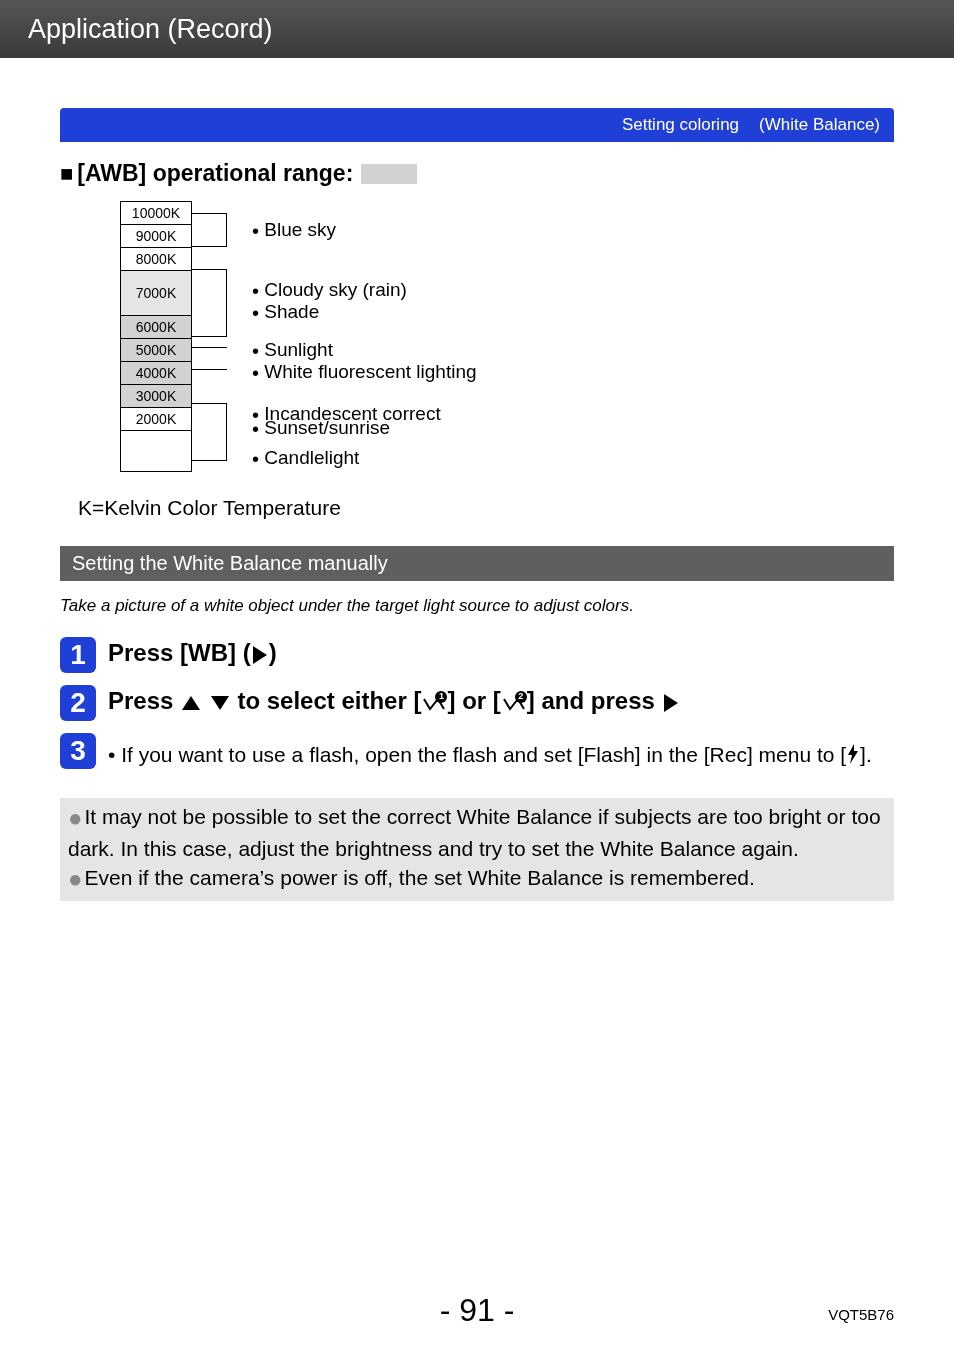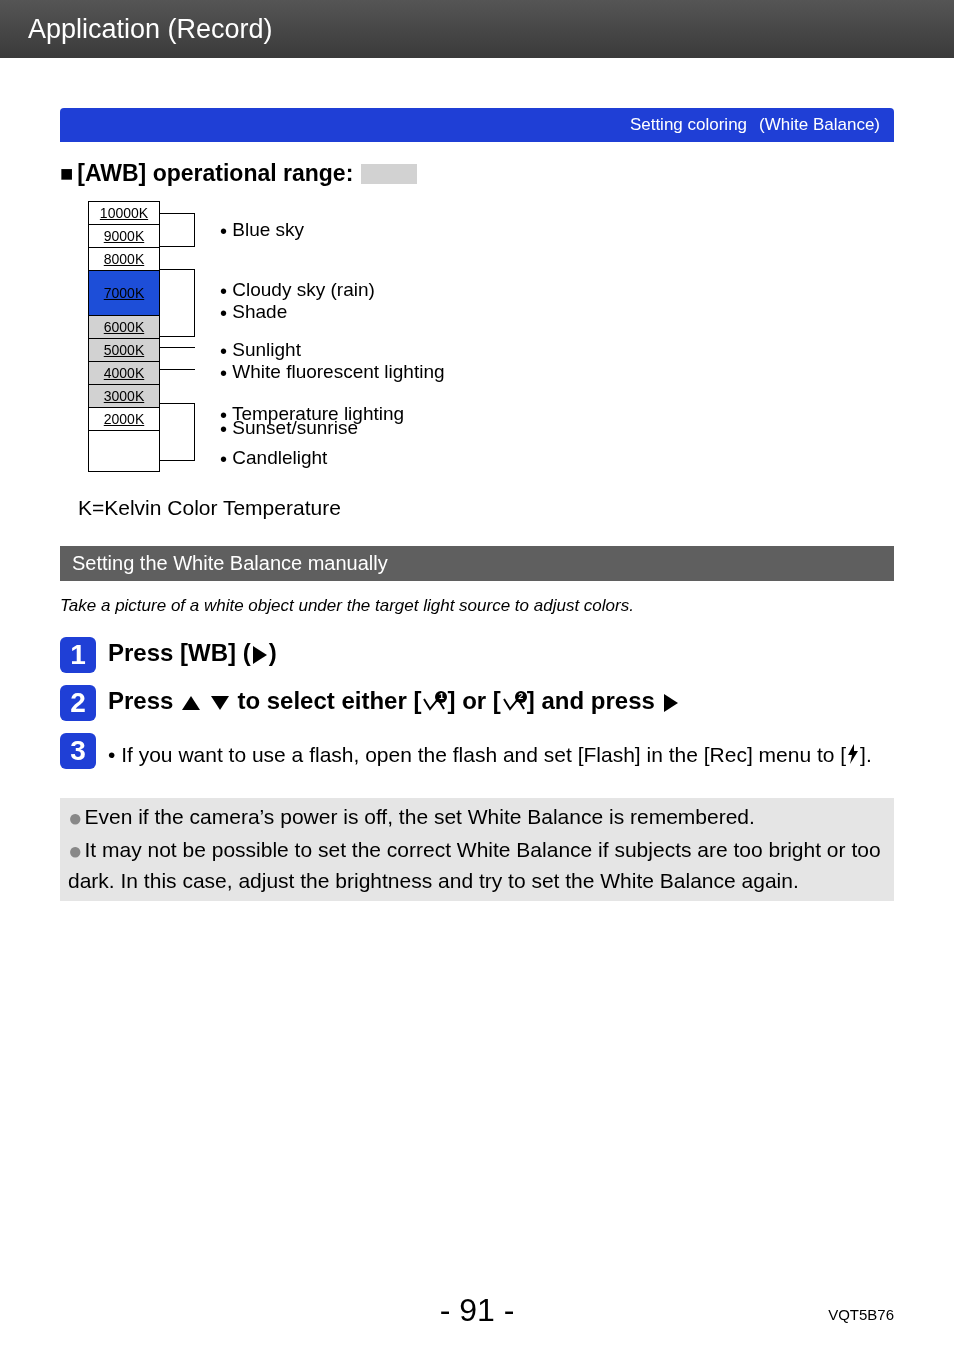--- a/index.html
+++ b/index.html
@@ -1,25 +1,25 @@
 <!DOCTYPE html>
 <html><head>
 <meta charset="utf-8">
 <style>
 html, body { margin:0; padding:0; }
 body { width:954px; height:1357px; background:#fff; font-family: Arial, Helvetica, sans-serif; color:#000; position:relative; }
 .header-bar { background: linear-gradient(#555, #3a3a3a); height:58px; display:flex; align-items:center; padding-left:28px; color:#fff; font-size:27px; }
 .content { padding: 50px 60px 0 60px; }
 .blue-banner { background:#1f3fd6; color:#fff; height:34px; display:flex; align-items:center; justify-content:flex-end; padding-right:14px; font-size:17px; border-radius:4px 4px 0 0; }
-.blue-banner .paren { margin-left:12px; }
+.blue-banner .paren { margin-left:20px; }
 .section-heading { font-size:23px; font-weight:bold; margin:18px 0 14px 0; display:flex; align-items:center; }
 .section-heading .sq { font-size:22px; margin-right:4px; }
 .range-swatch { width:56px; height:20px; background:#d2d2d2; margin-left:8px; }
 
-.kelvin-wrap { display:flex; margin-left:28px;text-decoration:underline; }
+.kelvin-wrap { display:flex; margin-left:60px; }
 .kelvin-col { width:72px; }
 .kelvin-col .row { border:1px solid #000; border-bottom:none; font-size:14px; display:flex; align-items:center; justify-content:center; }
 .kelvin-col .row.last { border-bottom:1px solid #000; }
 .kelvin-labels { position:relative; font-size:19px; line-height:1.2; }
 .kelvin-labels .dot { font-size:20px; vertical-align:middle; }
 .kelvin-labels .lbl { position:absolute; left:60px; white-space:nowrap; }
 .kelvin-labels .bracket { position:absolute; border-top:1px solid #000; border-right:1px solid #000; border-bottom:1px solid #000; }
 .kelvin-caption { font-size:21px; margin:24px 0 26px 18px; }
 .subheader { background:#5f5f5f; color:#fff; font-size:20px; font-weight:normal; padding:6px 12px; }
 .para { font-size:17px; margin:14px 0 20px 0; line-height:1.3;font-style:italic; }
@@ -61,42 +61,42 @@
     <span class="sq">■</span>
     <span>[AWB] operational range:</span>
     <span class="range-swatch"></span>
   </div>
 
   <div class="kelvin-wrap">
     <div class="kelvin-col">
       <div class="row" style="height:22px">10000K</div>
       <div class="row" style="height:22px">9000K</div>
       <div class="row" style="height:22px">8000K</div>
-      <div class="row" style="height:44px;background:#1d4ed8">7000K</div>
+      <div class="row" style="height:44px;background:#e5e5e5">7000K</div>
       <div class="row" style="height:22px;background:#d2d2d2">6000K</div>
       <div class="row" style="height:22px;background:#d2d2d2">5000K</div>
       <div class="row" style="height:22px;background:#d2d2d2">4000K</div>
       <div class="row" style="height:22px;background:#d2d2d2">3000K</div>
       <div class="row" style="height:22px">2000K</div>
       <div class="row last" style="height:40px"></div>
     </div>
     <div class="kelvin-labels">
 
       <div class="bracket" style="left:0;top:12px;width:34px;height:32px"></div>
       <div class="bracket" style="left:0;top:68px;width:34px;height:66px"></div>
       <div class="bracket" style="left:0;top:146px;width:34px;height:0;border-bottom:none"></div>
       <div class="bracket" style="left:0;top:168px;width:34px;height:0;border-bottom:none"></div>
       <div class="bracket" style="left:0;top:202px;width:34px;height:56px"></div>
 
       <div class="lbl" style="top:18px"><span class="dot">•</span> <span>Blue sky</span></div>
       <div class="lbl" style="top:78px"><span class="dot">•</span> <span>Cloudy sky (rain)</span></div>
       <div class="lbl" style="top:100px"><span class="dot">•</span> <span>Shade</span></div>
       <div class="lbl" style="top:138px"><span class="dot">•</span> <span>Sunlight</span></div>
       <div class="lbl" style="top:160px"><span class="dot">•</span> <span>White fluorescent lighting</span></div>
-      <div class="lbl" style="top:202px"><span class="dot">•</span> <span>Temperature lighting</span></div>
+      <div class="lbl" style="top:202px"><span class="dot">•</span> <span>Incandescent correct</span></div>
       <div class="lbl" style="top:216px"><span class="dot">•</span> <span>Sunset/sunrise</span></div>
       <div class="lbl" style="top:246px"><span class="dot">•</span> <span>Candlelight</span></div>
     </div>
   </div>
 
   <div class="kelvin-caption">K=Kelvin Color Temperature</div>
 
   <div class="subheader">Setting the White Balance manually</div>
   <div class="para">Take a picture of a white object under the target light source to adjust colors.</div>
 
@@ -123,22 +123,22 @@
     <div class="step-text">
       <div class="step-note">
         <span>• If you want to use a flash, open the flash and set [Flash] in the [Rec] menu to [</span><span class="flash-ico"><svg width="14" height="20">
               <polygon points="8,0 2,11 6,11 4,20 12,7 8,7" fill="#000"></polygon>
             </svg></span><span>].</span>
       </div>
     </div>
   </div>
 
   <div class="note-box">
+    <div><span class="dot2">●</span><span>It may not be possible to set the correct White Balance if subjects are too bright or too dark. In this case, adjust the brightness and try to set the White Balance again.</span></div>
     <div><span class="dot2">●</span><span>Even if the camera’s power is off, the set White Balance is remembered.</span></div>
-    <div><span class="dot2">●</span><span>It may not be possible to set the correct White Balance if subjects are too bright or too dark. In this case, adjust the brightness and try to set the White Balance again.</span></div>
   </div>
 
 </div>
 
 <div class="footer">
   <span>- 91 -</span>
   <span class="docnum">VQT5B76</span>
 </div>
 
 </body></html>

